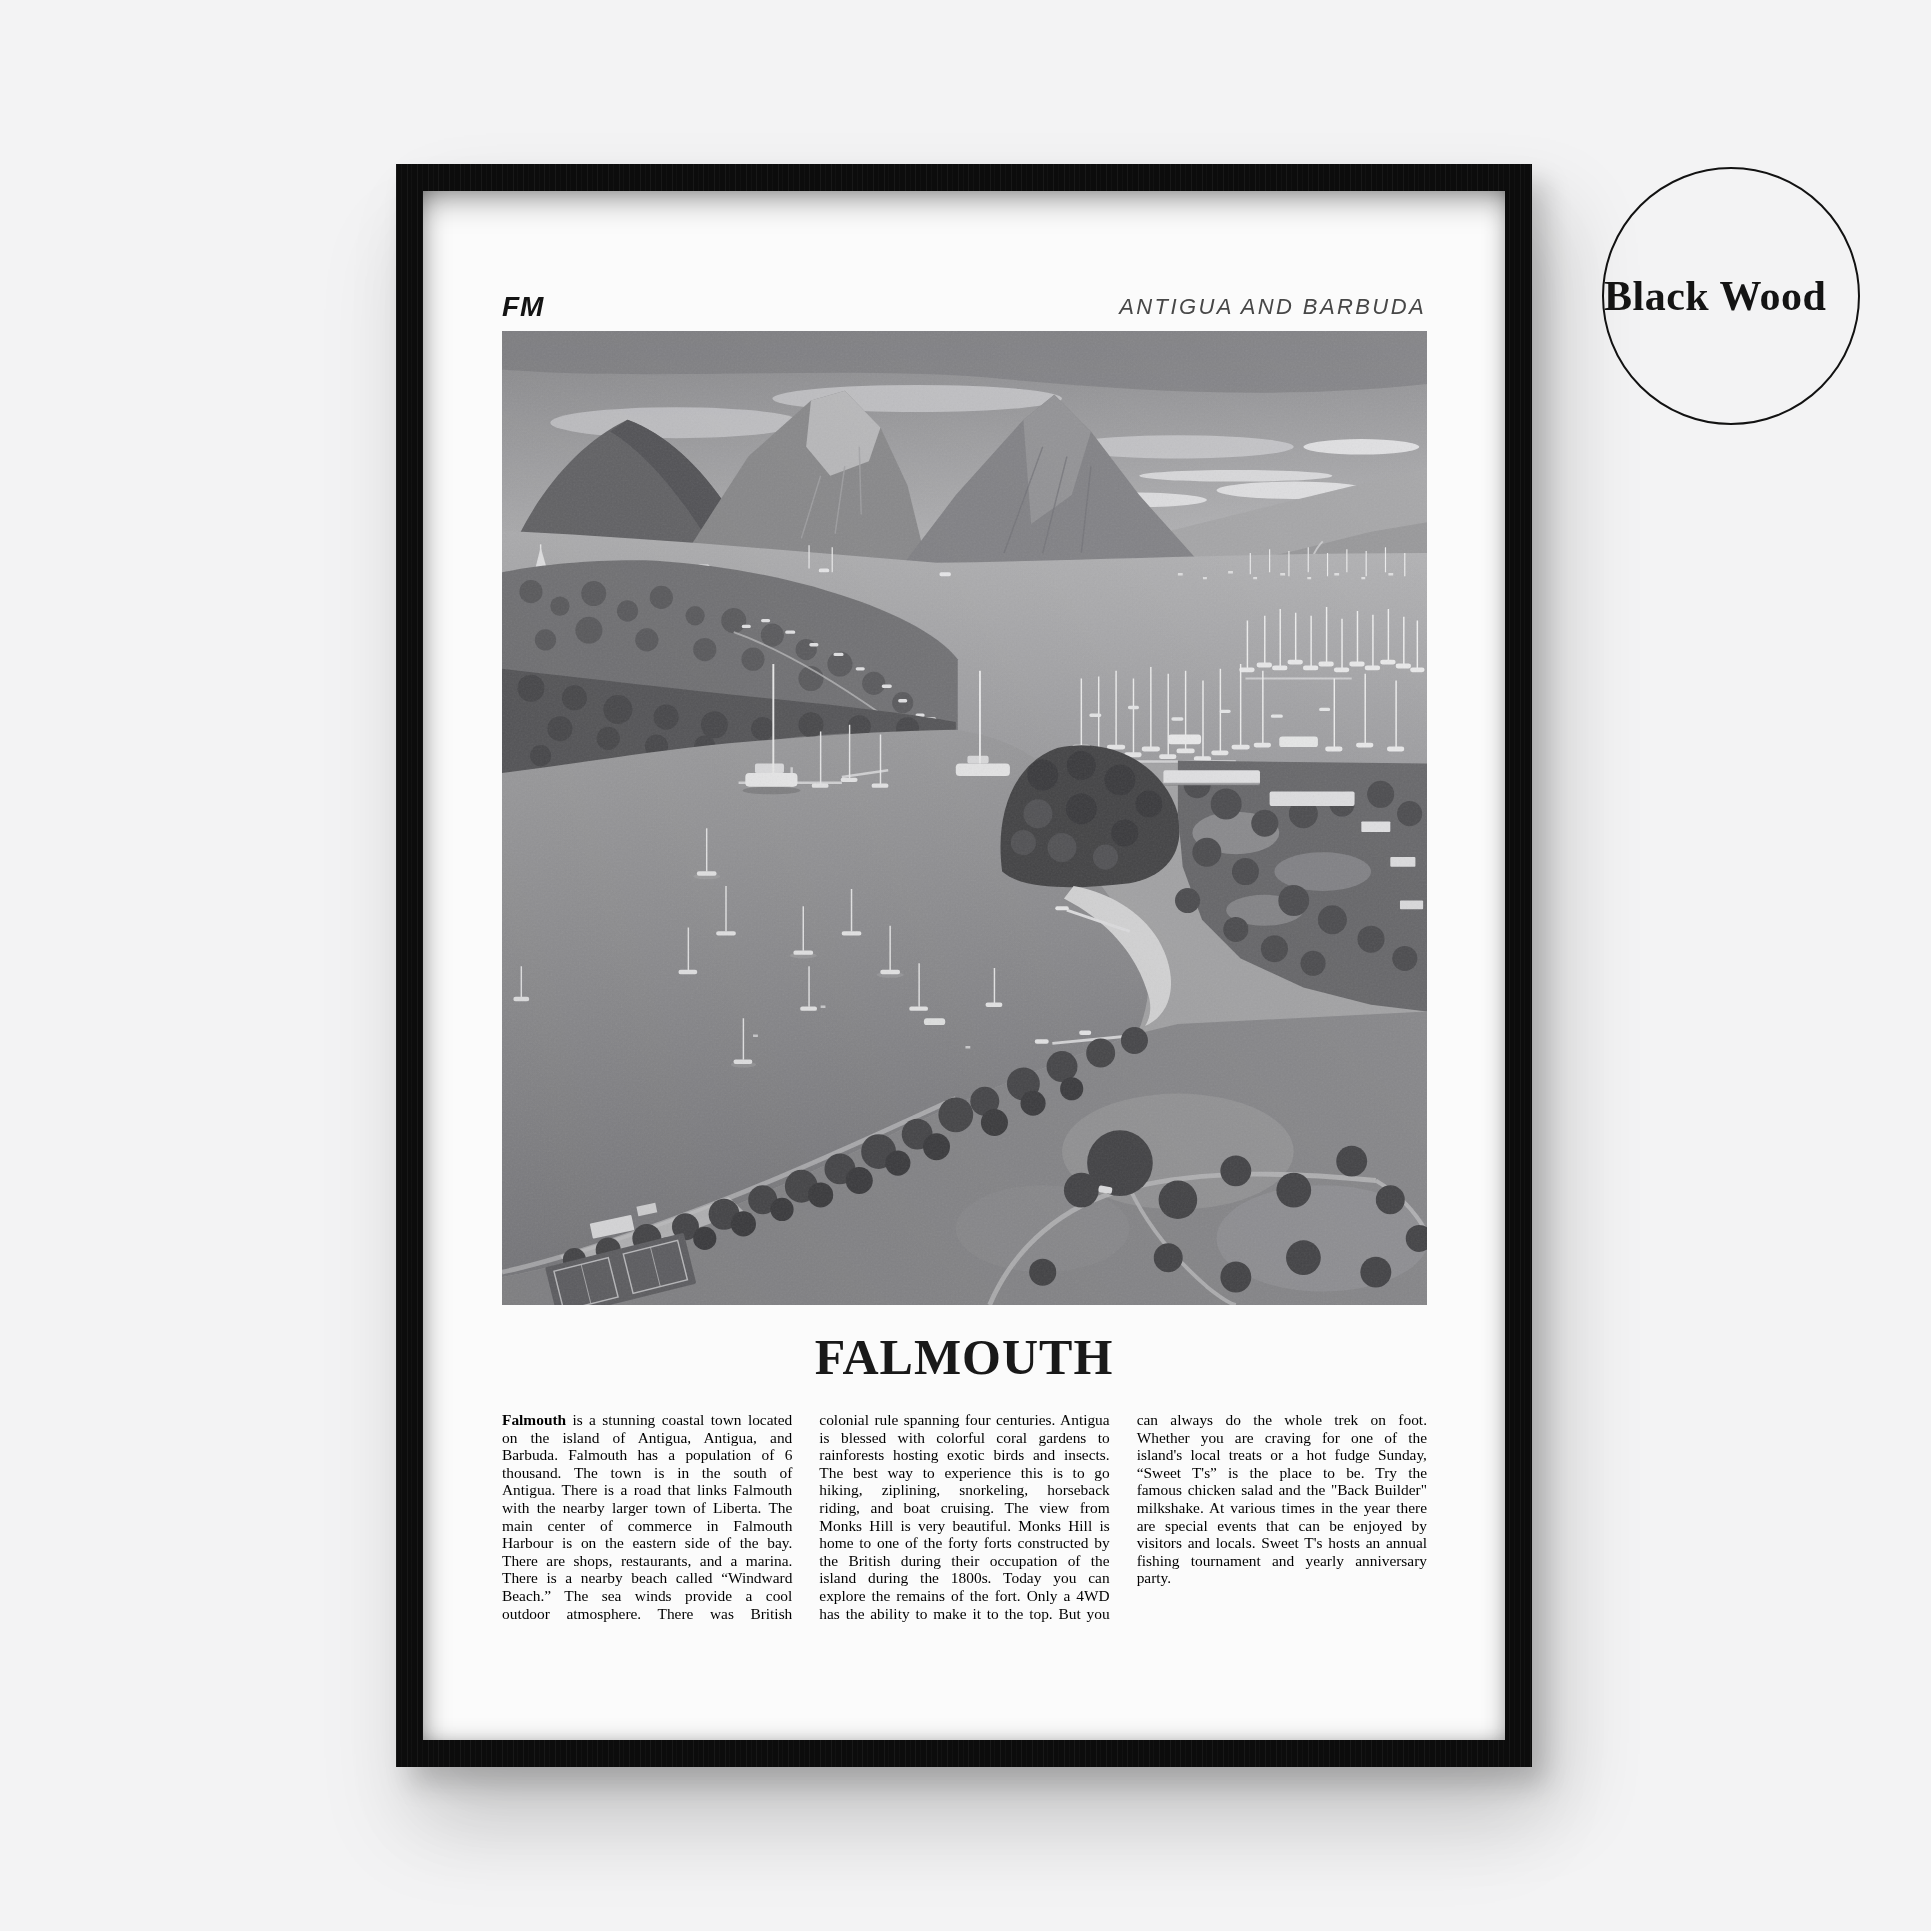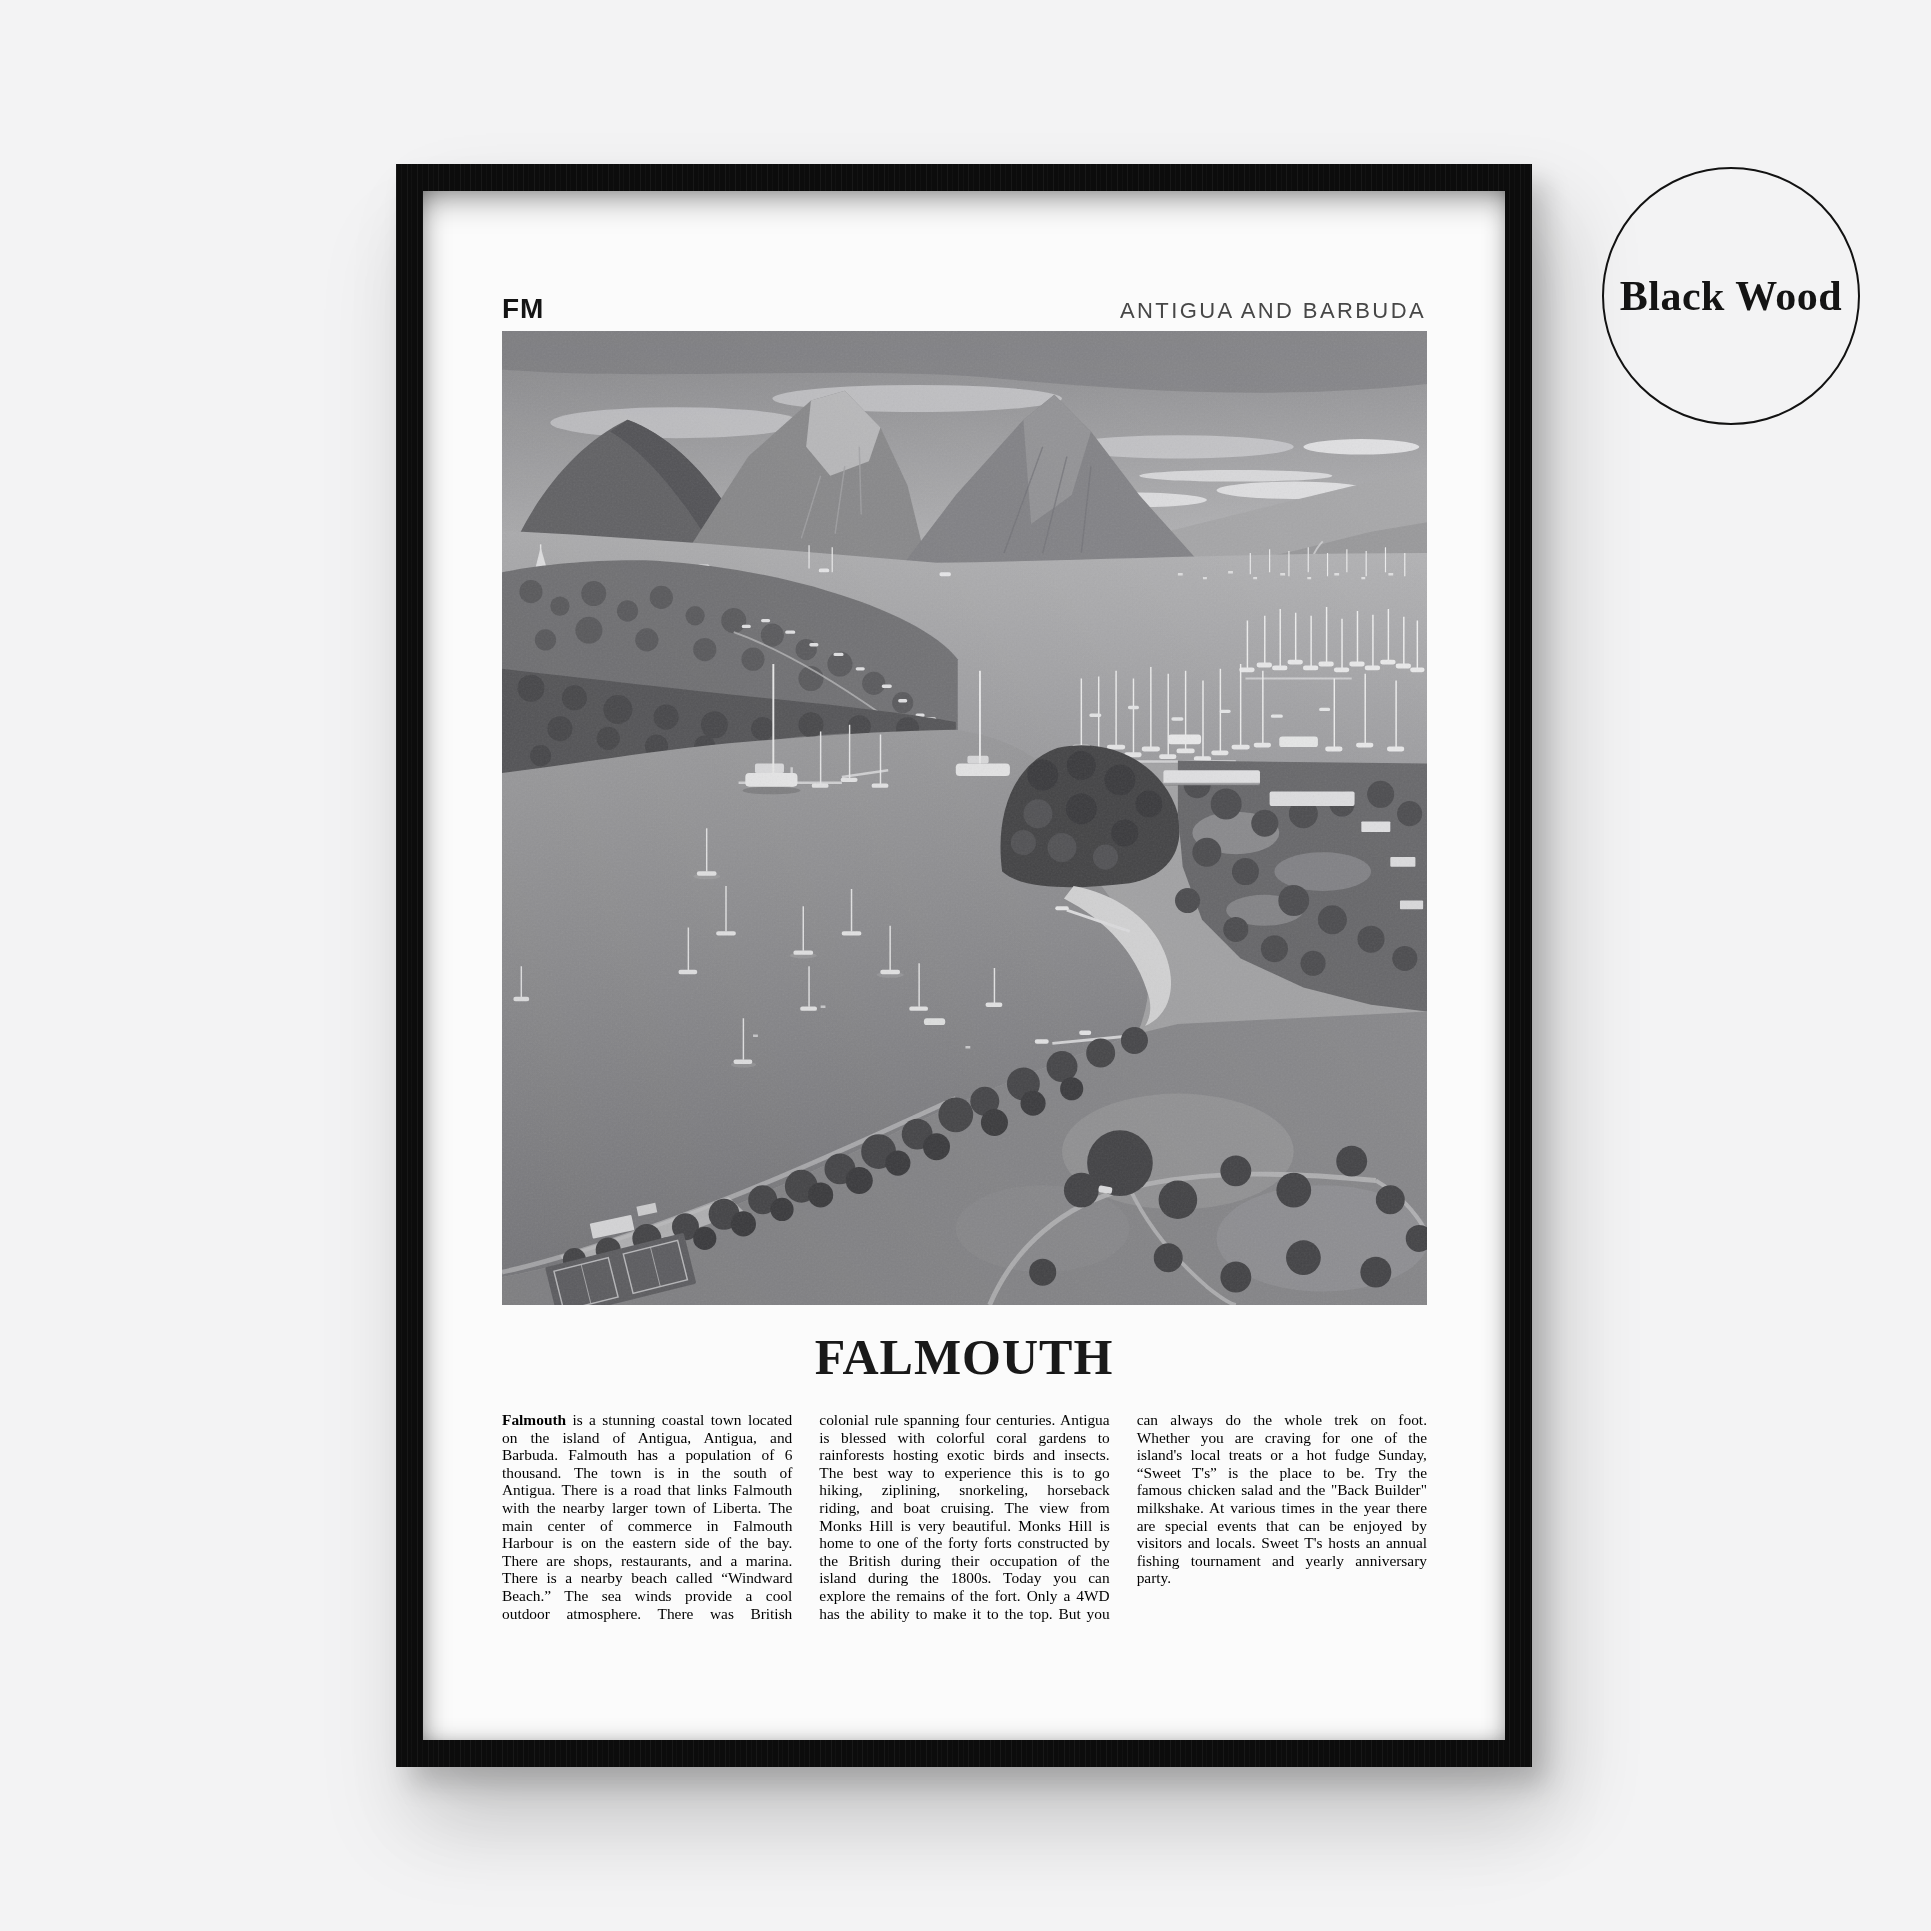--- a/index.html
+++ b/index.html
@@ -14,38 +14,38 @@
          box-shadow:13.5px 17.4px 25px rgba(0,0,0,.18),
                     33px 44px 77px rgba(0,0,0,.14),
                     0 68px 87px rgba(0,0,0,.07);}
   .poster{position:absolute;left:27px;top:27px;right:27px;bottom:27px;background:#fbfbfb;
          box-shadow:inset 0 23px 33px -19.3px rgba(0,0,0,.50),
                     inset 19.3px 0 29px -21px rgba(0,0,0,.40),
                     inset -17.4px 0 27px -21px rgba(0,0,0,.32),
                     inset 0 -15.4px 25px -19.3px rgba(0,0,0,.30);}
   
   .poster-header{position:absolute;left:79px;right:79px;top:99px;height:33px;
-         display:flex;justify-content:space-between;align-items:flex-end;}
+         display:flex;justify-content:space-between;align-items:center;font-style:italic;}
   .brand{font-family:"Liberation Sans",sans-serif;font-weight:700;font-size:28px;
          letter-spacing:1px;color:#141414;line-height:1;}
   .country{font-family:"Liberation Sans",sans-serif;font-size:22px;letter-spacing:2.4px;
          color:#474747;line-height:1.15;}
   .photo{position:absolute;left:79px;top:140px;width:925px;height:974px;overflow:hidden;
          background:#a9a9ab;}
   .photo svg{display:block;width:100%;height:100%;}
   .title{position:absolute;left:0;right:0;top:1141px;text-align:center;font-weight:700;
          font-size:50px;letter-spacing:1px;color:#191919;line-height:1;}
   .article{position:absolute;left:79px;top:1220px;width:925px;height:234px;
          column-count:3;column-gap:27px;column-fill:balance;
          font-size:15.4px;line-height:17.6px;word-spacing:1.4px;text-align:justify;
          color:#000000;hyphens:none;}
   .article strong{font-weight:700;}
   
   .badge{position:absolute;left:1602px;top:167px;width:254px;height:254px;border-radius:50%;
-         border:2.9px solid #121212;display:flex;align-items:center;justify-content:center;}
+         border:2.9px solid #121212;display:flex;align-items:center;}
   .badge-label{font-weight:700;font-size:42px;letter-spacing:0.5px;color:#141414;}
 </style>
 </head>
 <body>
 
 <div class="stage">
 
   <div class="frame">
     <div class="poster">
 

